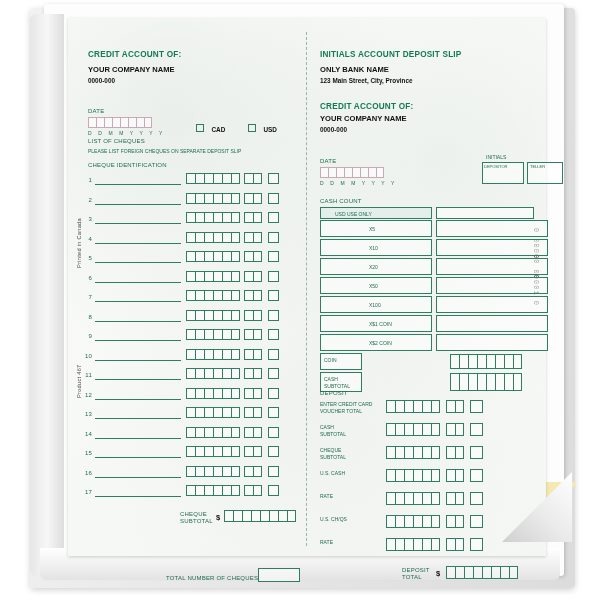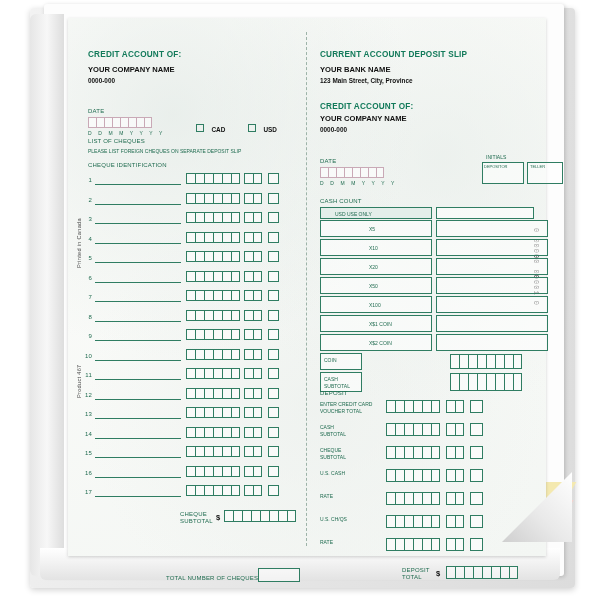--- a/index.html
+++ b/index.html
@@ -465,22 +465,22 @@
             <i style="width: 9px; height: 12px;"></i>
           </div>
         </div>
 
       <div class="abs lbl" style="left:98px;top:557px;">TOTAL NUMBER OF CHEQUES</div>
       <div class="abs box" style="left:190px;top:550px;width:42px;height:14px;"></div>
     </div>
 
     <div class="panel right">
 
-      <div class="abs hdr" style="left:14px;top:32px;">CURRENT ACCOUNT DEPOSIT SLIP</div>
-      <div class="abs blk" style="left:14px;top:47px;">YOUR BANK NAME</div>
+      <div class="abs hdr" style="left:14px;top:32px;">INITIALS ACCOUNT DEPOSIT SLIP</div>
+      <div class="abs blk" style="left:14px;top:47px;">ONLY BANK NAME</div>
       <div class="abs blk-sm" style="left:14px;top:59px;">123 Main Street, City, Province</div>
 
       <div class="abs hdr" style="left:14px;top:84px;">CREDIT ACCOUNT OF:</div>
       <div class="abs blk" style="left:14px;top:96px;">YOUR COMPANY NAME</div>
       <div class="abs blk-sm" style="left:14px;top:108px;">0000-000</div>
 
       <div class="abs lbl" style="left:14px;top:140px;">DATE</div>
       <div class="abs comb" style="left:14px;top:149px;">
         <i></i>
           <i></i>

